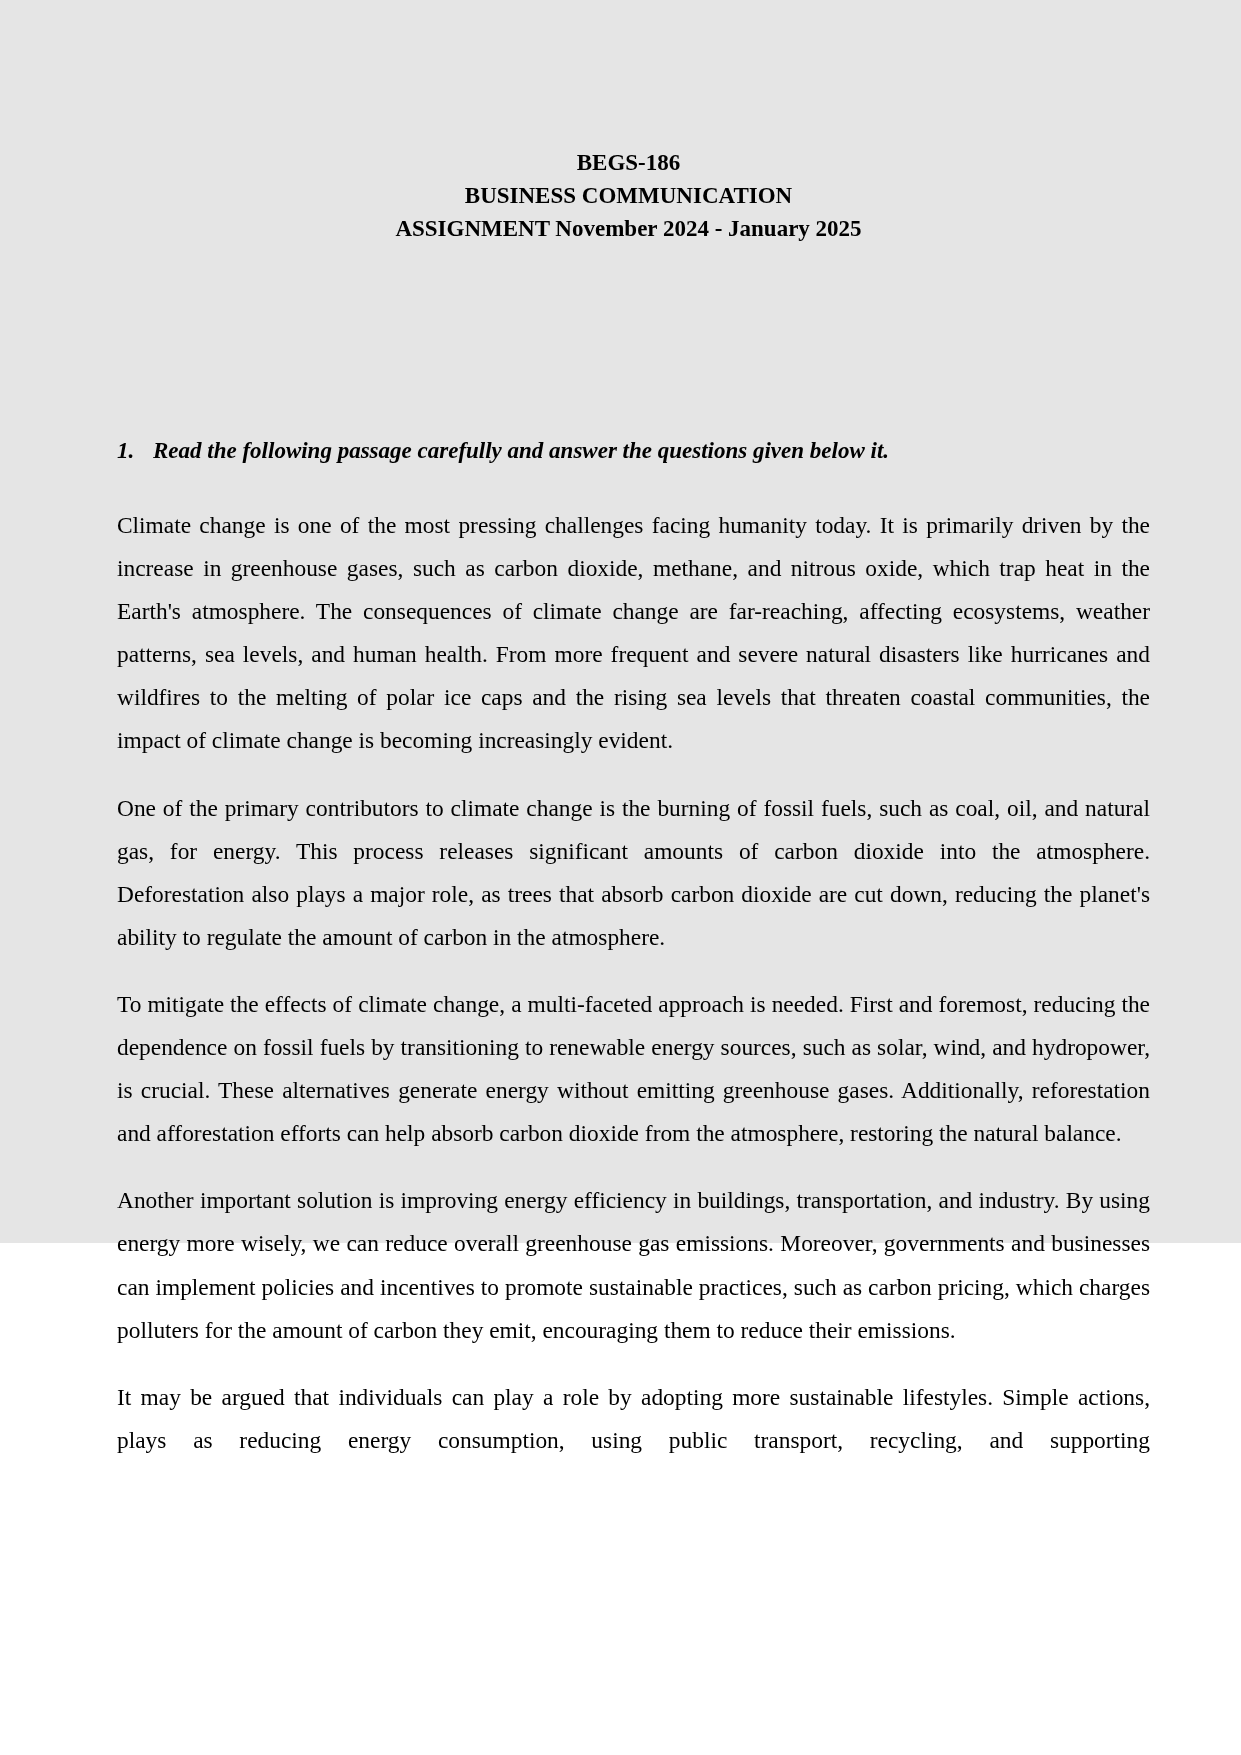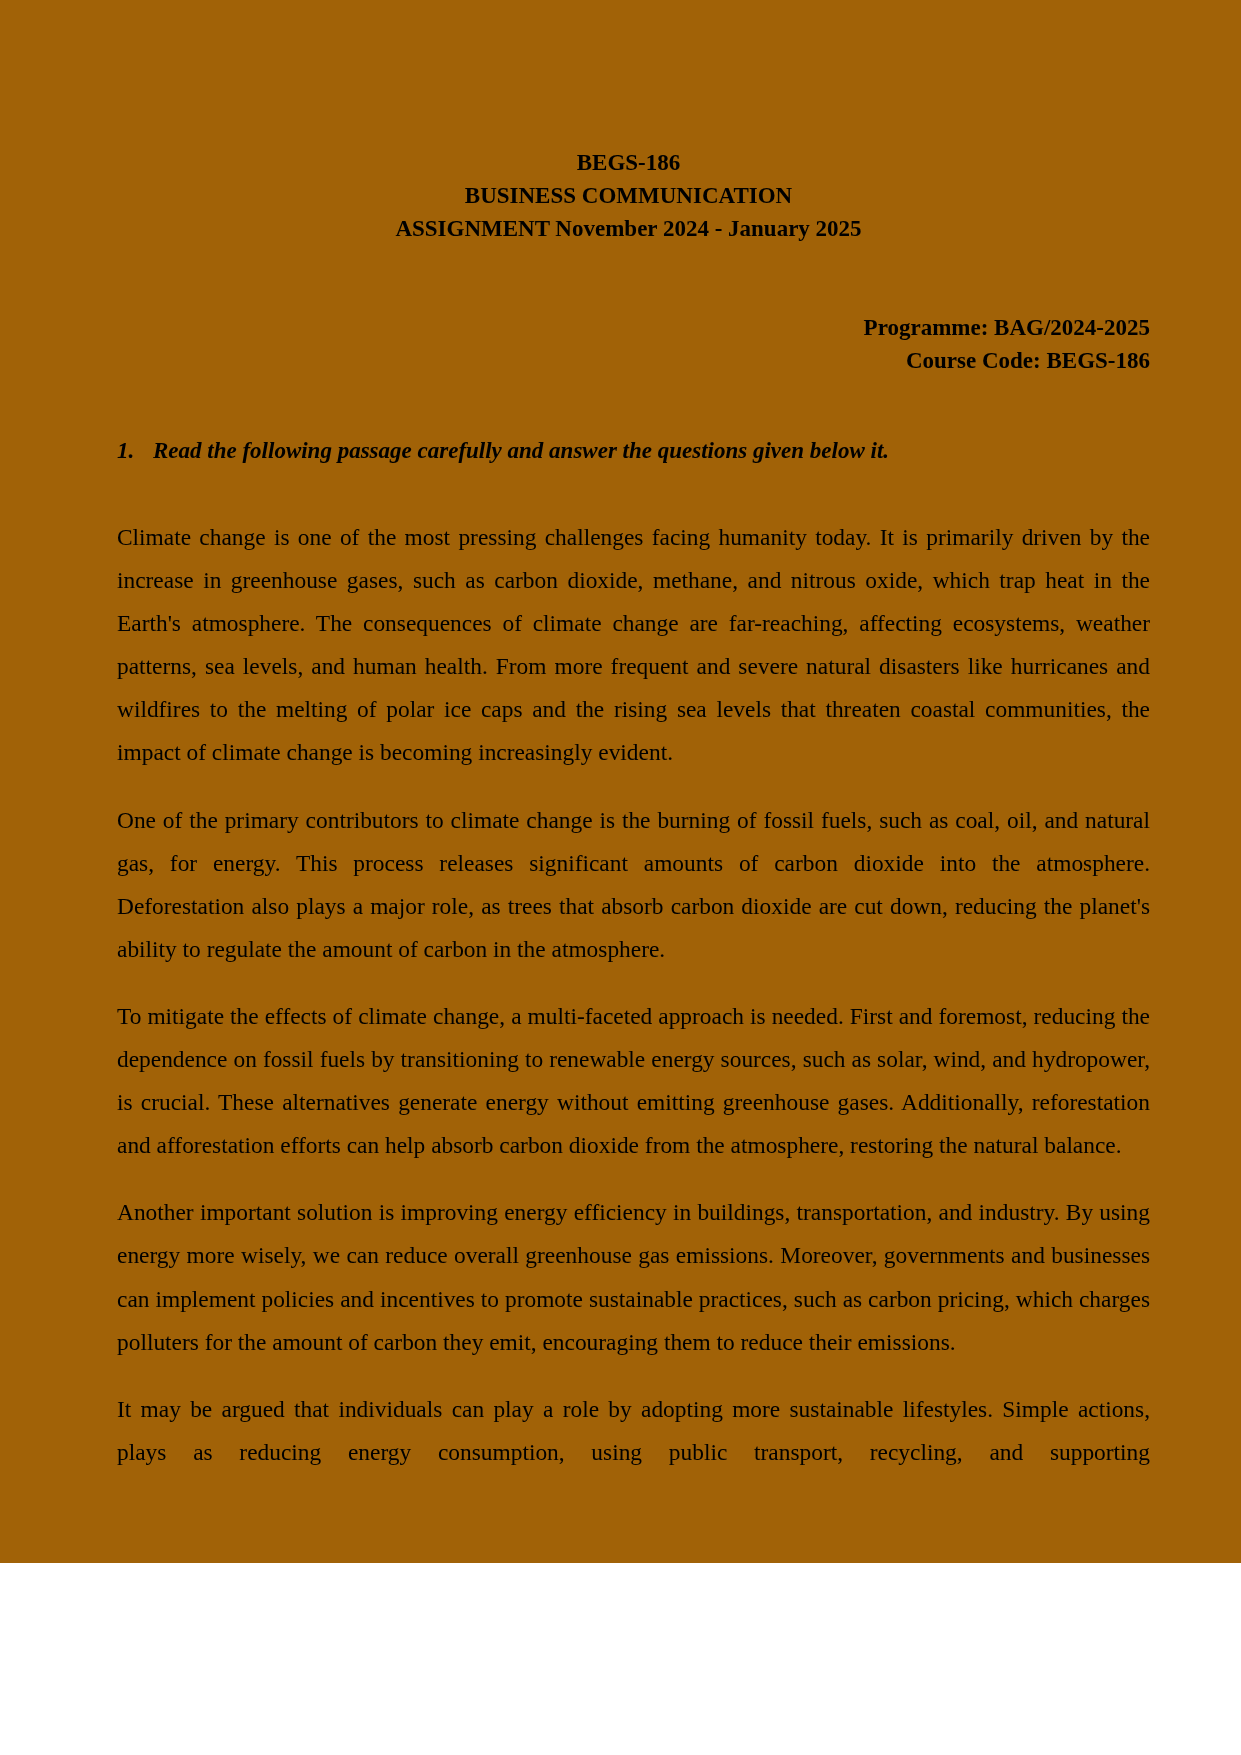--- a/index.html
+++ b/index.html
@@ -12,22 +12,22 @@
       height: 1755px;
       position: relative;
       overflow: hidden;
       font-family: "Liberation Serif", "DejaVu Serif", serif;
       color: #000000;
     }
     .page {
       position: absolute;
       left: 0; top: 0;
       width: 1241px;
-      height: 1563px;
-      background: #a16207;
+      height: 1243px;
+      background: #e5e5e5;
     }
     .title-block {
       position: absolute;
       left: 0;
       width: 1241px;
       top: 146px;
       text-align: center;
       font-weight: bold;
       font-size: 23px;
       line-height: 33px;
@@ -55,21 +55,21 @@
       white-space: nowrap;
       font-style: italic;
     }
     .question .qnum {
       display: inline-block;
       width: 36px;
     }
     .passage {
       position: absolute;
       left: 117px;
-      top: 516px;
+      top: 504px;
       width: 1033px;
       font-size: 23.4px;
       line-height: 43.1px;
     }
     .passage p {
       margin: 0 0 24px 0;
       text-align: justify;
       hyphens: none;
     }
   </style>
@@ -77,24 +77,20 @@
 <body>
 
 <div class="page">
 
   <div class="title-block">
     <div>BEGS-186</div>
     <div>BUSINESS COMMUNICATION</div>
     <div>ASSIGNMENT November 2024 - January 2025</div>
   </div>
 
-  <div class="meta-block">
-    <div>Programme: BAG/2024-2025</div>
-    <div>Course Code: BEGS-186</div>
-  </div>
 
   <div class="question">
     <span class="qnum">1.</span><span>Read the following passage carefully and answer the questions given below it.</span>
   </div>
 
   <div class="passage">
     <p>Climate change is one of the most pressing challenges facing humanity today. It is primarily driven by the increase in greenhouse gases, such as carbon dioxide, methane, and nitrous oxide, which trap heat in the Earth's atmosphere. The consequences of climate change are far-reaching, affecting ecosystems, weather patterns, sea levels, and human health. From more frequent and severe natural disasters like hurricanes and wildfires to the melting of polar ice caps and the rising sea levels that threaten coastal communities, the impact of climate change is becoming increasingly evident.</p>
     <p>One of the primary contributors to climate change is the burning of fossil fuels, such as coal, oil, and natural gas, for energy. This process releases significant amounts of carbon dioxide into the atmosphere. Deforestation also plays a major role, as trees that absorb carbon dioxide are cut down, reducing the planet's ability to regulate the amount of carbon in the atmosphere.</p>
     <p>To mitigate the effects of climate change, a multi-faceted approach is needed. First and foremost, reducing the dependence on fossil fuels by transitioning to renewable energy sources, such as solar, wind, and hydropower, is crucial. These alternatives generate energy without emitting greenhouse gases. Additionally, reforestation and afforestation efforts can help absorb carbon dioxide from the atmosphere, restoring the natural balance.</p>
     <p>Another important solution is improving energy efficiency in buildings, transportation, and industry. By using energy more wisely, we can reduce overall greenhouse gas emissions. Moreover, governments and businesses can implement policies and incentives to promote sustainable practices, such as carbon pricing, which charges polluters for the amount of carbon they emit, encouraging them to reduce their emissions.</p>

